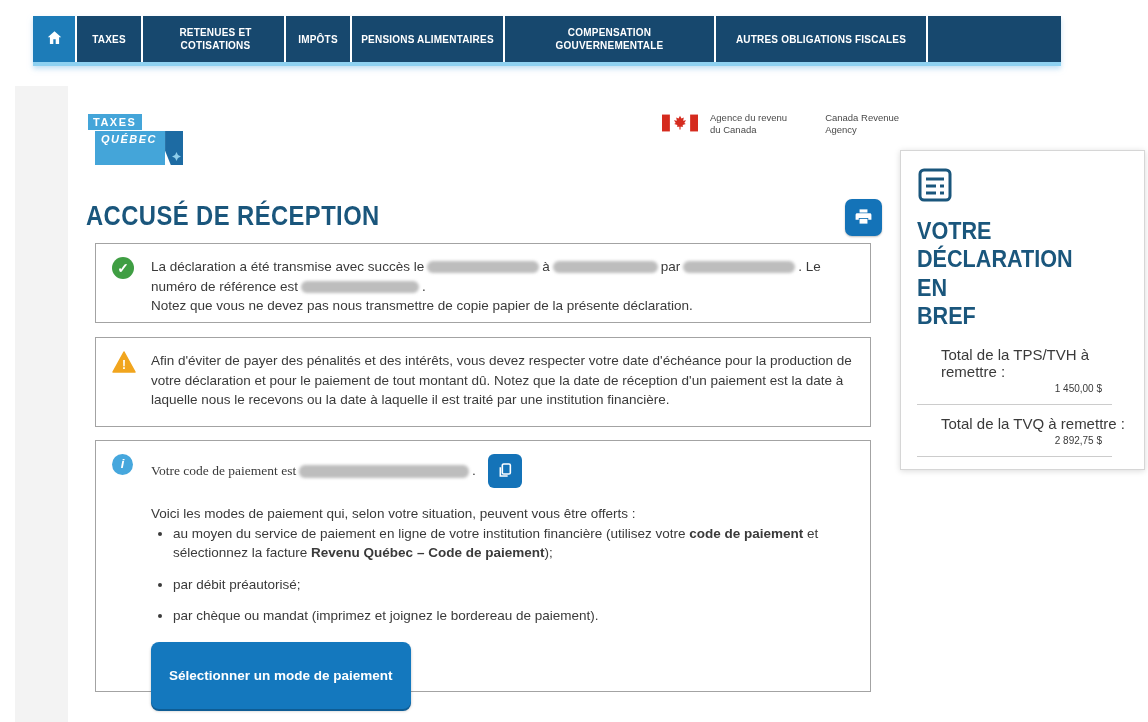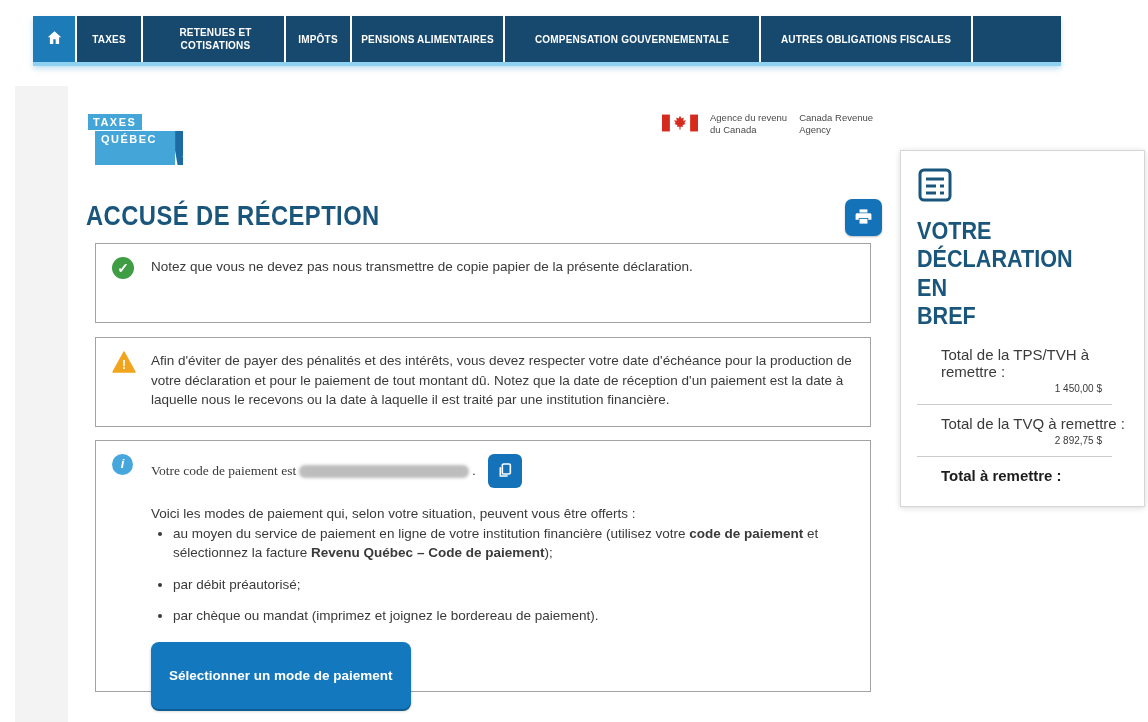--- a/index.html
+++ b/index.html
@@ -22,21 +22,21 @@
   .nav-item:last-child{border-right:none;}
   .nav-home{background:#1d7cb8;}
   
   .gray-strip{position:absolute;left:15px;top:86px;width:53px;height:636px;background:#f3f3f3;}
   
   .rq-logo{position:absolute;left:88px;top:112px;width:95px;}
   .rq-r1{display:inline-block;background:#44a5d9;color:#fff;font-weight:bold;
     font-size:11px;letter-spacing:1.5px;padding:2px 6px 2px 5px;}
   .rq-r2{display:flex;margin-top:1px;margin-left:7px;position:relative;}
   .rq-q{background:#44a5d9;color:#fff;font-weight:bold;font-size:11px;
-    letter-spacing:1.5px;padding:2px 18px 2px 6px;}
+    letter-spacing:1.5px;padding:2px 8px 2px 6px;font-style:italic;}
   .rq-tab{width:22px;height:34px;background:#1d6ba3;position:relative;
     clip-path:polygon(0 0,100% 0,100% 100%,32% 100%,0 58%);}
   .rq-tab svg{position:absolute;left:7px;bottom:4px;}
   
   .canada{position:absolute;left:662px;top:112px;display:flex;gap:12px;
     font-size:9.5px;color:#4a4a4a;line-height:1.3;}
   .canada .flag{margin-top:2px;}
   
   .condensed{transform:scaleX(.85);transform-origin:0 50%;}
   h1.page-title{
@@ -76,21 +76,21 @@
   ul.pay-list{margin:0 0 16px 0;padding-left:22px;}
   ul.pay-list li{margin-bottom:12px;}
   ul.pay-list li:last-child{margin-bottom:0;}
   .select-btn{
     display:inline-block;border:none;background:#1478be;color:#fff;font-weight:bold;
     font-family:"Liberation Sans",sans-serif;font-size:13.5px;padding:26px 18px;
     border-radius:8px;cursor:pointer;box-shadow:0 2px 0 #0e5c94,0 2px 3px rgba(0,0,0,.25);
   }
   
   .summary-card{
-    position:absolute;left:900px;top:150px;width:245px;height:357px;
+    position:absolute;left:900px;top:150px;width:245px;height:320px;
     background:#fff;border:1px solid #d6d6d6;box-sizing:border-box;
     box-shadow:0 1px 6px rgba(0,0,0,.15);padding:16px;overflow:hidden;
   }
   .summary-title{
     margin:10px 0 16px 0;font-size:24px;line-height:1.18;color:#1a567c;
     white-space:pre-line;transform:scaleX(.9);transform-origin:0 0;font-weight:bold;
   }
   .sum-label{font-size:15px;color:#3a3a3a;margin-left:24px;}
   .sum-value{text-align:right;padding-right:26px;margin-top:3px;font-size:10px;color:#3a3a3a;}
   .sum-div{border:0;border-top:1px solid #cccccc;margin:10px 16px 10px 0;}
@@ -106,21 +106,21 @@
     <span>
       <svg width="17" height="17" viewBox="0 0 24 24">
           <path d="M12 3l9.5 8.5h-3V21h-4.8v-6.4h-3.4V21H5.5v-9.5h-3z" fill="#ffffff"></path>
         </svg>
     </span>
   </div>
   <div class="nav-item" style="width:66px;">TAXES</div>
   <div class="nav-item" style="width:143px;padding-left:12px;">RETENUES ET COTISATIONS</div>
   <div class="nav-item" style="width:66px;">IMPÔTS</div>
   <div class="nav-item" style="width:153px;">PENSIONS ALIMENTAIRES</div>
-  <div class="nav-item" style="width:256px;">COMPENSATION GOUVERNEMENTALE</div>
+  <div class="nav-item" style="width:211px;">COMPENSATION GOUVERNEMENTALE</div>
   <div class="nav-item" style="width:212px;">AUTRES OBLIGATIONS FISCALES</div>
   <div class="nav-item" style="flex:1;"></div>
 </nav>
 
 <div class="rq-logo">
   <span class="rq-r1">TAXES</span>
   <div class="rq-r2">
     <span class="rq-q">QUÉBEC</span>
     <div class="rq-tab">
       <svg width="9" height="9" viewBox="0 0 10 10">
@@ -131,41 +131,42 @@
 </div>
 
 <div class="canada">
   <svg class="flag" width="36" height="18" viewBox="0 0 64 32">
     <rect x="0" y="1" width="14" height="30" fill="#d52b1e"></rect>
     <rect x="50" y="1" width="14" height="30" fill="#d52b1e"></rect>
     <path d="M32 3l2.6 5.2 4.2-2-1.2 6 5.2-1-3.2 4.6 2.8 1.8-5.8 1.8 1 3.2h-4.6v5h-2v-5h-4.6l1-3.2-5.8-1.8 2.8-1.8-3.2-4.6 5.2 1-1.2-6 4.2 2z" fill="#d52b1e"></path>
   </svg>
   <div style="white-space:pre-line;">Agence du revenu
 du Canada</div>
-  <div style="white-space:pre-line;">Canada Revenue
+  <div style="white-space:pre-line;margin-left:26px;">Canada Revenue
 Agency</div>
 </div>
 
 <h1 class="page-title condensed">ACCUSÉ DE RÉCEPTION</h1>
 
 <button class="print-btn">
   <span>
     <svg width="19" height="19" viewBox="0 0 24 24">
       <path d="M7 3h10v4H7z" fill="#ffffff"></path>
       <path d="M4 8h16c1.1 0 2 .9 2 2v6h-4v-2H6v2H2v-6c0-1.1.9-2 2-2z" fill="#ffffff"></path>
       <path d="M7 15h10v6H7z" fill="#ffffff"></path>
     </svg>
   </span>
 </button>
 
 <section class="msgbox box-success">
   <div class="ic-col">
     <div class="ok-circle">✓</div>
   </div>
   <div class="txt-col">
+    <p class="mb10"><span>La déclaration a été transmise avec succès le</span><span class="redact" style="width:112px;"></span><span>à</span><span class="redact" style="width:105px;"></span><span>par</span><span class="redact" style="width:112px;"></span><span>. Le numéro de référence est</span><span class="redact" style="width:118px;"></span><span>.</span></p>
     <p>Notez que vous ne devez pas nous transmettre de copie papier de la présente déclaration.</p>
   </div>
 </section>
 
 <section class="msgbox box-warning">
   <div class="ic-col">
     <span>
       <svg width="24" height="22" viewBox="0 0 24 22">
         <path d="M12 1L23 21H1z" fill="#f1a51e" stroke="#f1a51e" stroke-width="1.5" stroke-linejoin="round"></path>
         <text x="12" y="18" text-anchor="middle" font-size="12" font-weight="bold" fill="#ffffff" font-family="Liberation Sans, sans-serif">!</text>

